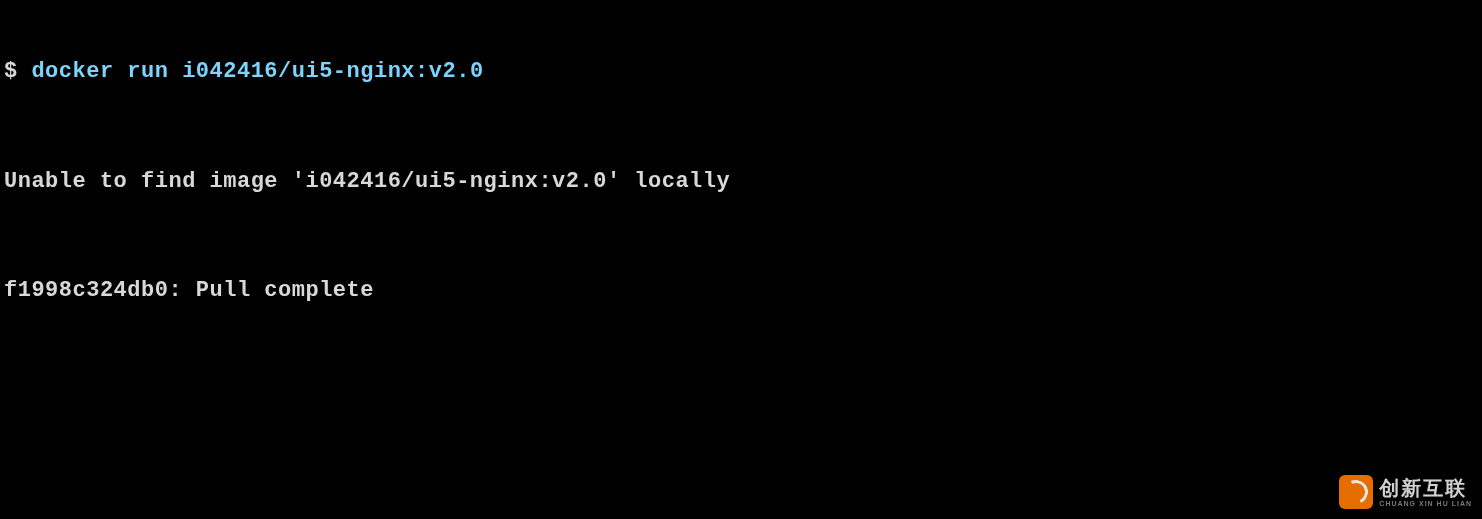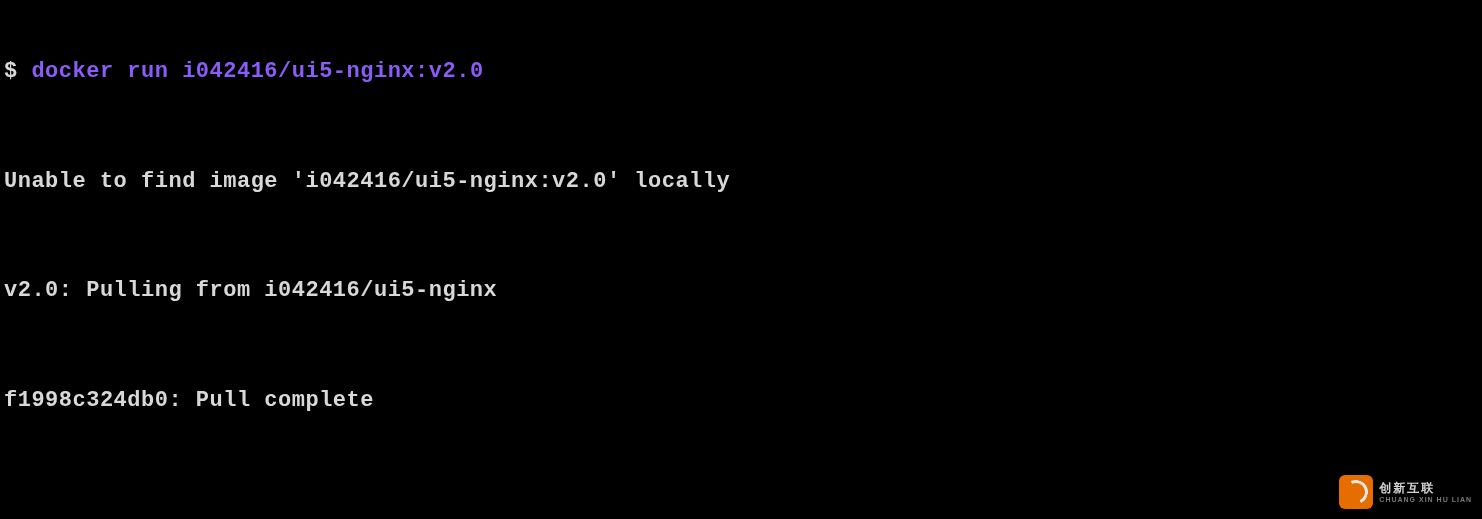--- a/index.html
+++ b/index.html
@@ -31,21 +31,21 @@
       color: #00ff00;
     }
     .output-line {
       color: #d8d8d8;
       margin-top: 24px;
     }
     .prompt-symbol {
       color: #d8d8d8;
     }
     .command {
-      color: #8b5cf6;
+      color: #7dd3fc;
       margin-top: 36px;
     }
     .watermark {
       position: absolute;
       right: 10px;
       bottom: 10px;
       display: flex;
       align-items: center;
       gap: 6px;
       opacity: 0.9;
@@ -75,38 +75,37 @@
       transform:rotate(20deg);
     }
     .watermark-text {
       display:flex;
       flex-direction:column;
       line-height:1;
       font-family: "Microsoft YaHei", Arial, sans-serif;
     }
     .watermark-main {
       color: #e8e8e8;
-      font-size: 12px;
+      font-size: 20px;
       font-weight: 600;
       letter-spacing:2px;
     }
     .watermark-sub {
       color: #888;
       font-size: 7px;
       letter-spacing: 1px;
       margin-top:2px;
     }
   </style>
 </head>
 <body>
 
 <div class="terminal">
 <div><span class="prompt-symbol">$</span> <span class="command">docker run i042416/ui5-nginx:v2.0</span></div>
 <div class="output-line">Unable to find image 'i042416/ui5-nginx:v2.0' locally</div>
-<div class="output-line">v2.0: Pulling from i042416/ui5-nginx</div>
 <div class="output-line">f1998c324db0: Pull complete</div>
 
 
 
 
 
 </div>
 
 <div class="watermark">
   <div class="watermark-logo"></div>

